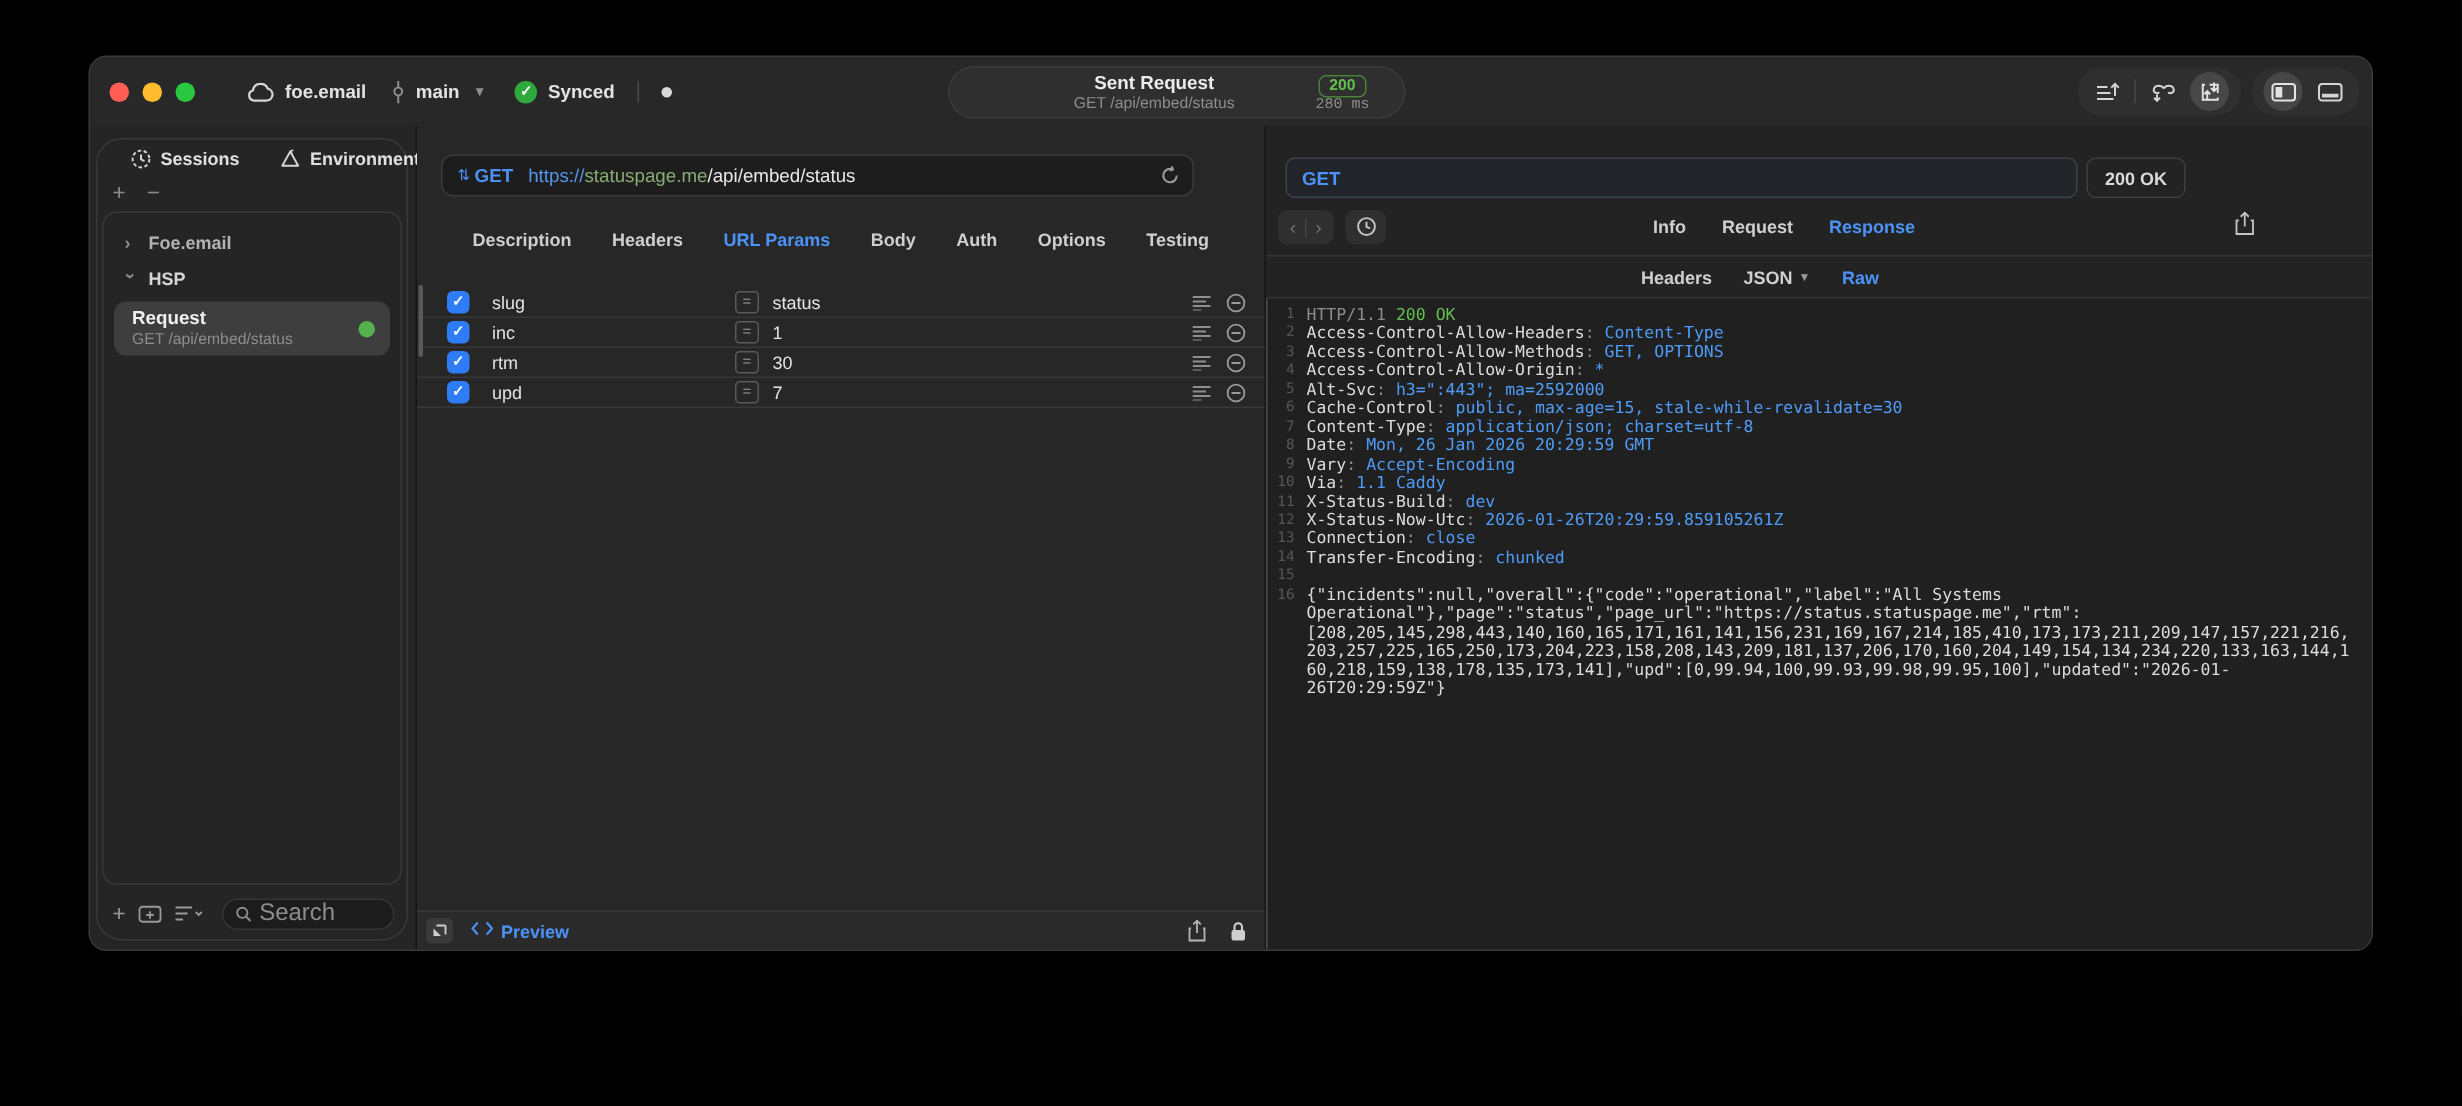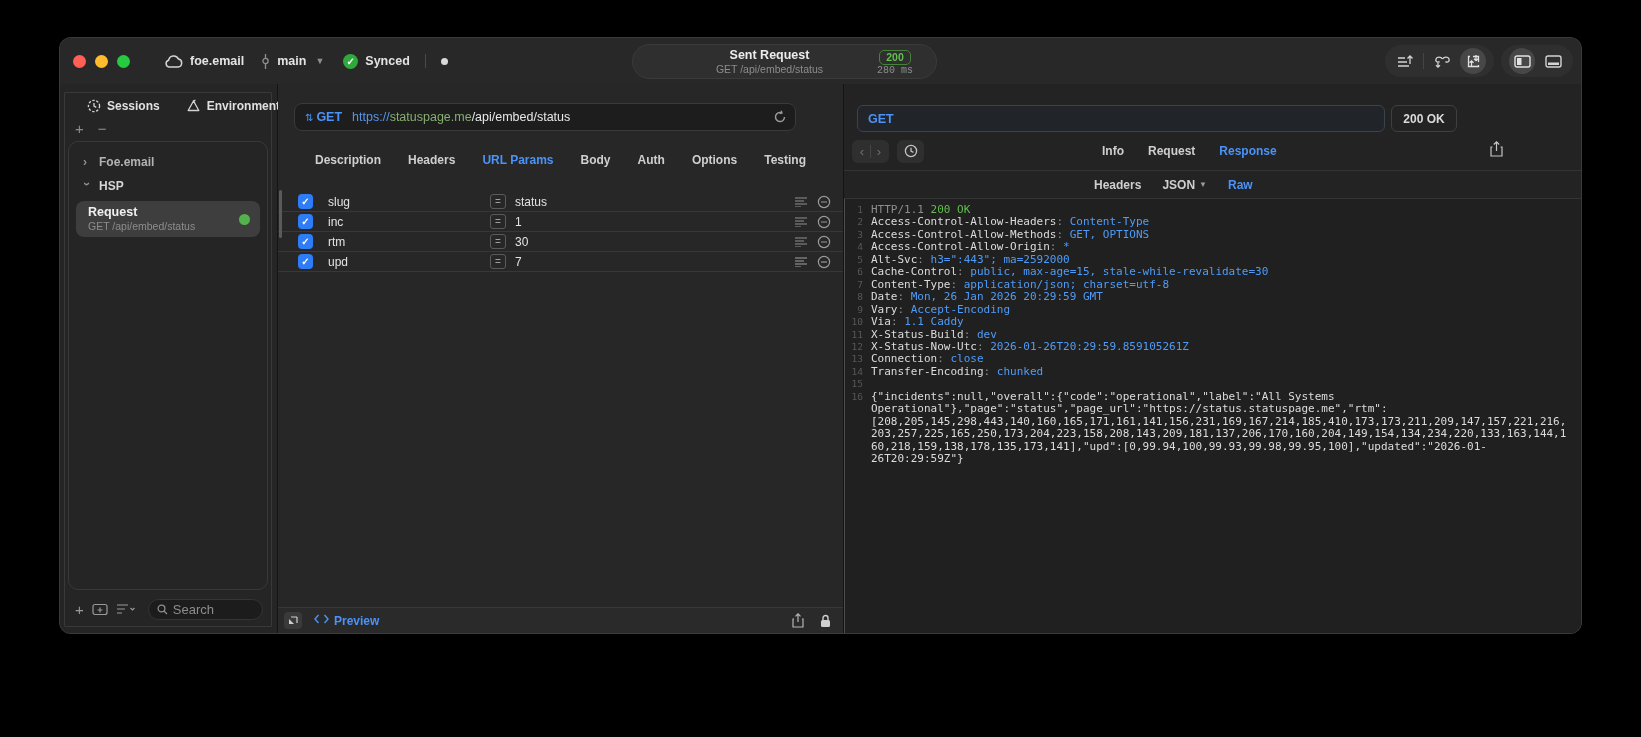--- a/index.html
+++ b/index.html
@@ -42,21 +42,21 @@
   .icon-btn.active { background:#474747; width:26px; height:26px; margin:0 3px; }
   .icon-sep { width:1px; height:16px; background:#454545; margin:0 3px; }
   svg { display:block; }
 
   
   .main { flex:1; display:flex; min-height:0; }
 
   
   .sidebar { width:218px; flex:none; background:#252525; border-right:1px solid #141414;
     display:flex; flex-direction:column; position:relative; }
-  .sb-outer { flex:1; margin:8px 5px 6px 4px; border:1px solid #393939; border-radius:1px;
+  .sb-outer { flex:1; margin:8px 5px 6px 4px; border:1px solid #393939; border-radius:17px;
     display:flex; flex-direction:column; min-height:0; }
   .sb-tabs { height:26px; display:flex; align-items:center; gap:26px; padding-left:22px; }
   .sb-tab { display:flex; align-items:center; gap:6px; font-size:12px; font-weight:600;
     color:#e0e0e0; }
   .sb-actions { height:20px; display:flex; align-items:center; gap:14px; padding-left:10px;
     color:#8d8d8d; font-size:15px; }
   .sb-actions span { cursor:default; line-height:14px; }
   .sb-card { flex:1; margin:2px 3px 6px 3px; border:1px solid #393939; border-radius:10px;
     padding:8px 4px; min-height:0; }
   .tree-row { display:flex; align-items:center; gap:8px; height:24px; padding-left:10px;
@@ -70,21 +70,21 @@
   .req-item-txt { flex:1; line-height:1.25; }
   .req-title { font-size:12.5px; font-weight:700; color:#f0f0f0; }
   .req-sub { font-size:10.5px; color:#8d8d8d; }
   .green-dot { width:11px; height:11px; border-radius:50%; background:#55b14e; }
   .sb-toolbar { height:30px; flex:none; display:flex; align-items:center; gap:8px;
     padding:0 8px 4px 10px; }
   .sb-tool { color:#9a9a9a; display:flex; align-items:center; }
   .search-pill { flex:1; height:21px; background:#1c1c1c; border:1px solid #353535;
     border-radius:11px; display:flex; align-items:center; gap:5px; padding:0 8px;
     margin-left:4px; }
-  .search-pill span { font-size:13px; color:#8d8d8d; }
+  .search-pill span { font-size:16px; color:#8d8d8d; }
 
   
   .center { width:566px; flex:none; background:#272727; border-right:1px solid #141414;
     display:flex; flex-direction:column; position:relative; }
   .scroll-thumb { position:absolute; left:1px; top:106px; width:3px; height:48px;
     background:#5a5a5a; border-radius:2px; }
   .url-bar { margin:19px 47px 0 16px; height:28px; background:#1d1d1d;
     border:1px solid #3a3a3a; border-radius:8px; display:flex; align-items:center;
     padding:0 8px 0 10px; }
   .m-chev { color:#4b93f8; font-size:10px; margin-right:3px; }

